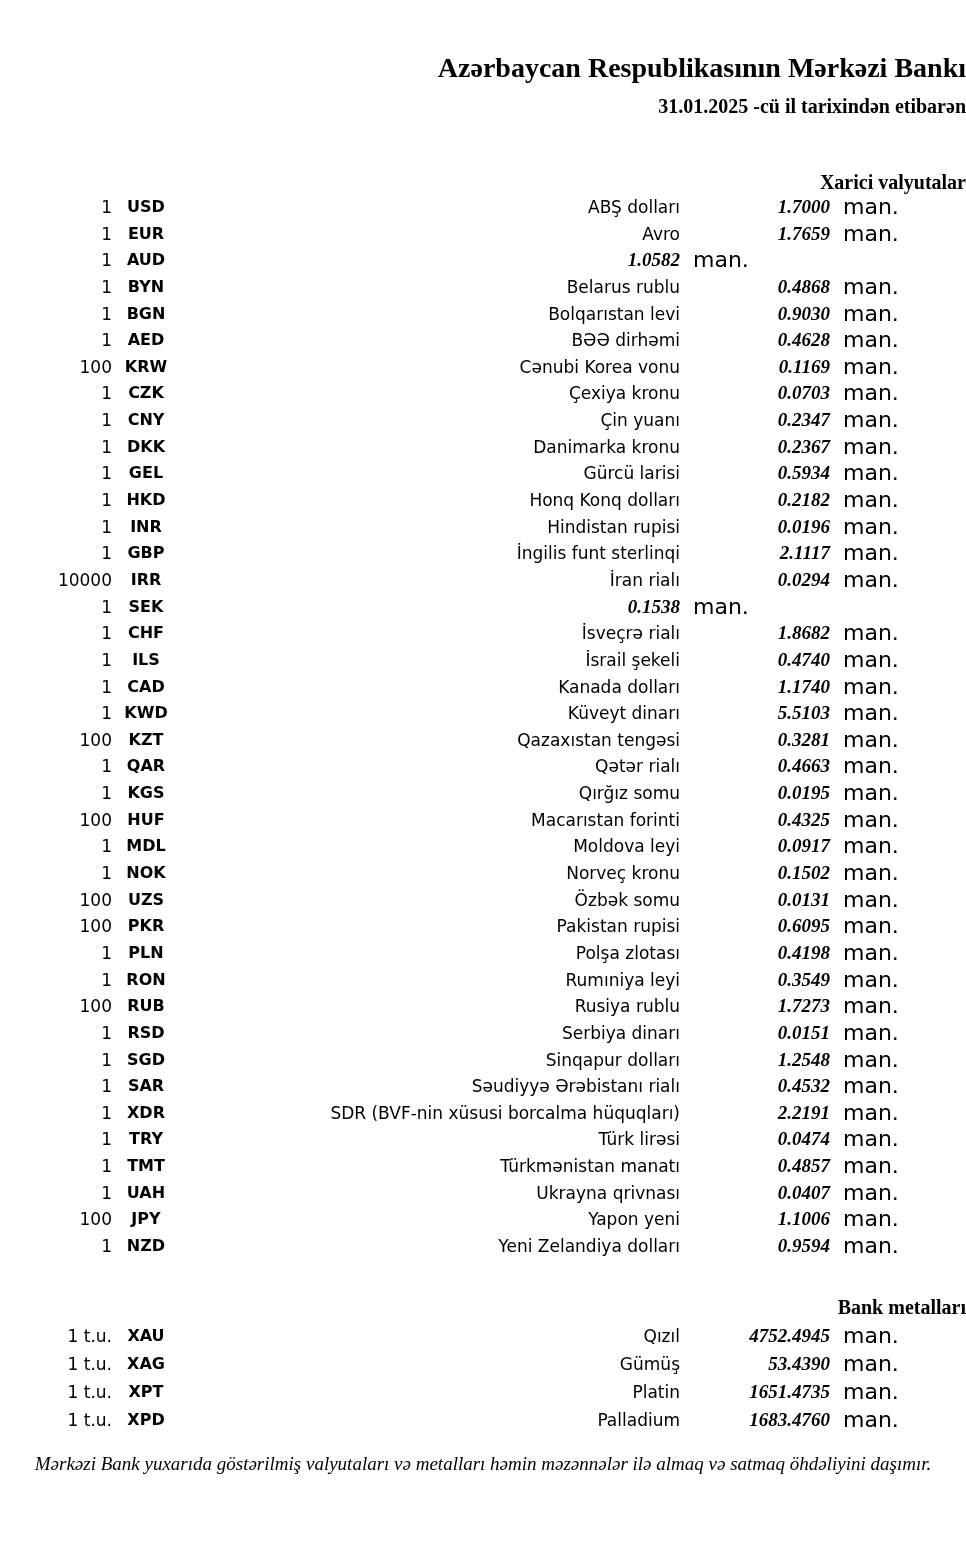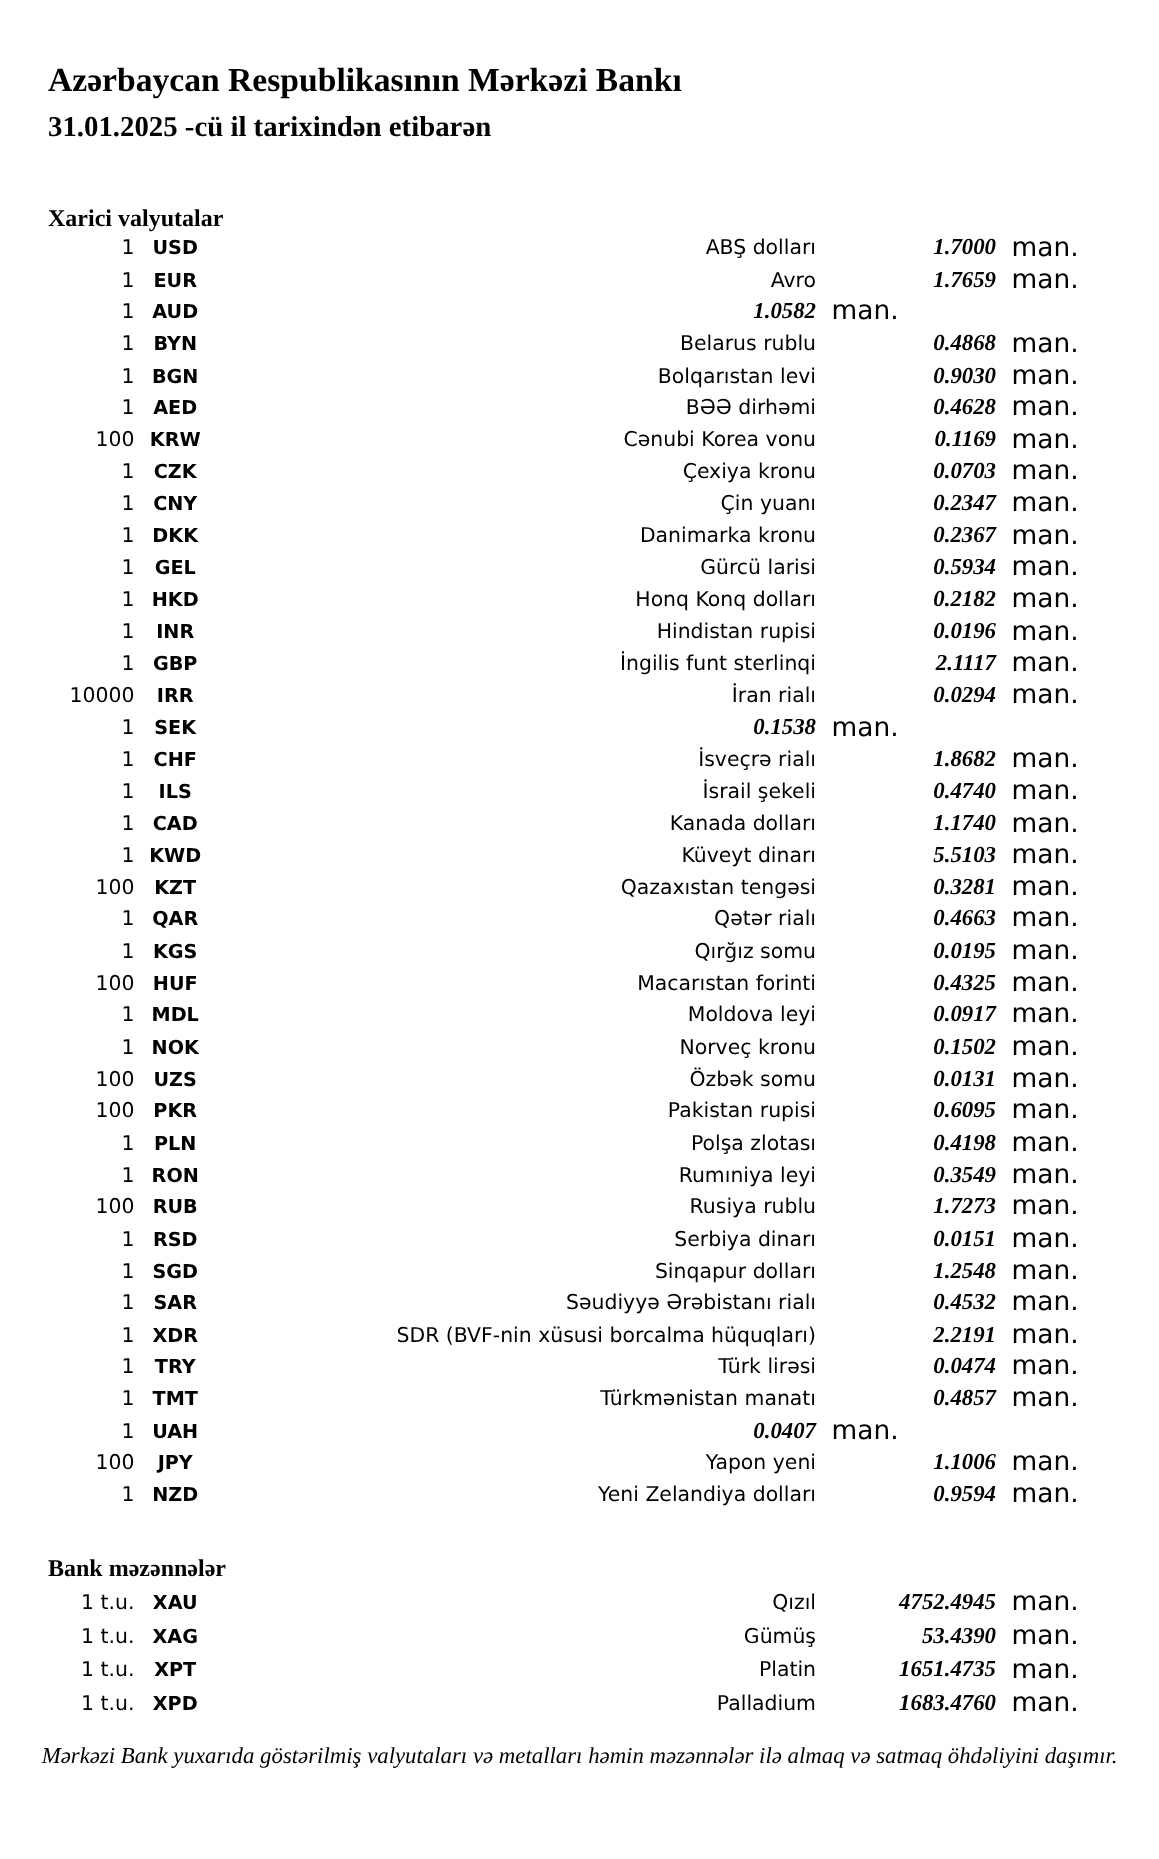--- a/index.html
+++ b/index.html
@@ -5,24 +5,24 @@
   * { margin:0; padding:0; box-sizing:border-box; }
   html,body { background:#ffffff; }
   body {
     width:966px; height:1549px;
     color:#000000;
     font-family:"DejaVu Sans", sans-serif;
     overflow:hidden;
     position:relative;
   }
   .serif-bold { font-family:"Liberation Serif", serif; font-weight:bold; }
-  .centered { text-align:left; padding-left:40px; }
+  .centered { text-align:right; padding-left:40px; }
 
   .title    { font-size:28px; line-height:36px; margin-top:50px; }
-  .sub-date { font-size:24px; line-height:25px; margin-top:8px;  }
+  .sub-date { font-size:20px; line-height:25px; margin-top:8px;  }
   .sub-scope{ font-size:20px; line-height:25px; margin-top:10px; }
 
   .section-heading { font-size:20px; line-height:24px; }
   .section-heading.currencies { margin-top:51px; }
   .section-heading.metals     { margin-top:35px; }
 
   .rate-table { margin-left:40px; width:856px; }
   .rate-table.metals { margin-top:3px; }
 
   .row {
@@ -356,20 +356,21 @@
     <span class="cell-qty">1</span>
     <span class="cell-code">TMT</span>
     <span class="cell-name">Türkmənistan manatı</span>
     <span class="cell-rate">0.4857</span>
     <span class="cell-unit">man.</span>
   </div>
 
   <div class="row">
     <span class="cell-qty">1</span>
     <span class="cell-code">UAH</span>
+    <span class="cell-name">Ukrayna qrivnası</span>
     <span class="cell-rate">0.0407</span>
     <span class="cell-unit">man.</span>
   </div>
 
   <div class="row">
     <span class="cell-qty">100</span>
     <span class="cell-code">JPY</span>
     <span class="cell-name">Yapon yeni</span>
     <span class="cell-rate">1.1006</span>
     <span class="cell-unit">man.</span>
@@ -377,21 +378,21 @@
 
   <div class="row">
     <span class="cell-qty">1</span>
     <span class="cell-code">NZD</span>
     <span class="cell-name">Yeni Zelandiya dolları</span>
     <span class="cell-rate">0.9594</span>
     <span class="cell-unit">man.</span>
   </div>
 </div>
 
-  <h2 class="serif-bold centered section-heading metals">Bank məzənnələr</h2>
+  <h2 class="serif-bold centered section-heading metals">Bank metalları</h2>
 
   <div class="rate-table metals" id="metals-table">
   <div class="row">
     <span class="cell-qty">1 t.u.</span>
     <span class="cell-code">XAU</span>
     <span class="cell-name">Qızıl</span>
     <span class="cell-rate">4752.4945</span>
     <span class="cell-unit">man.</span>
   </div>
 

